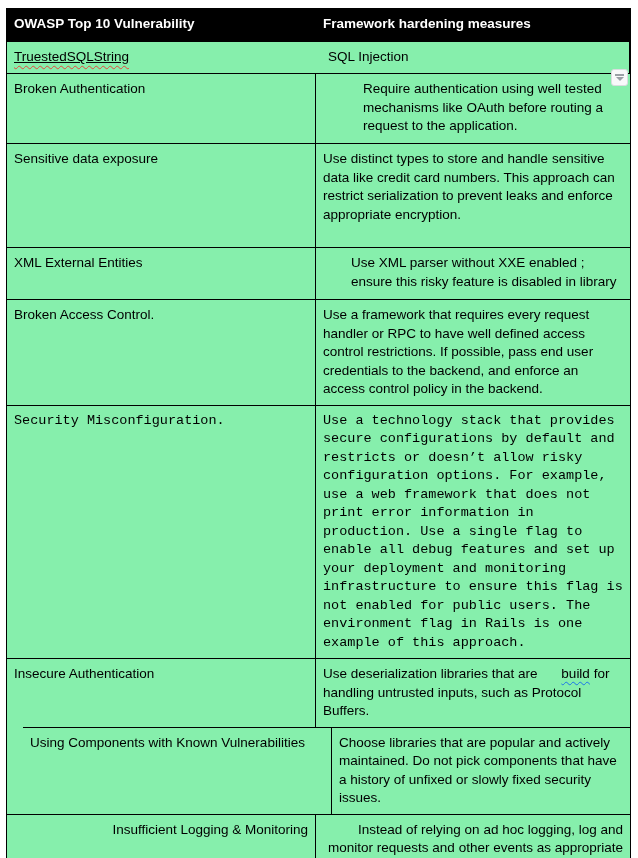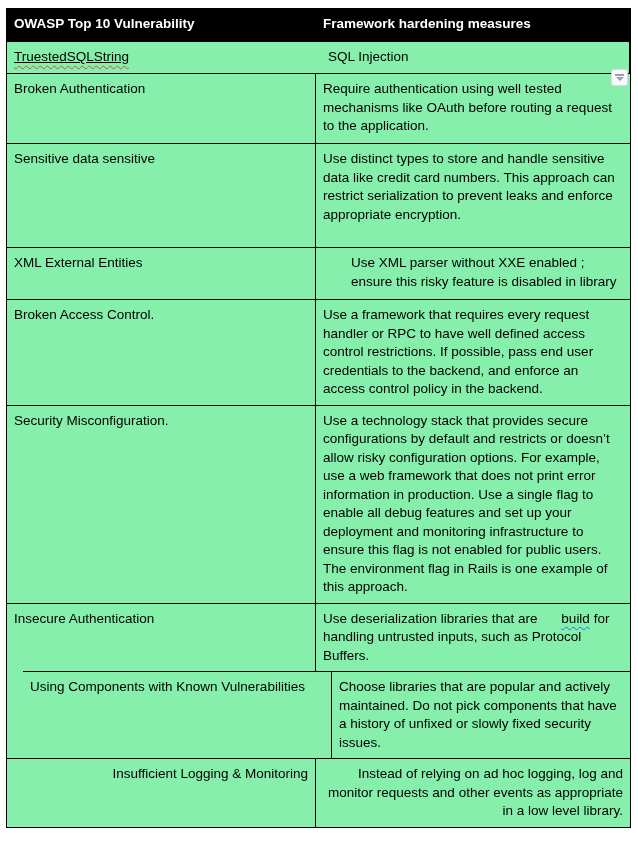--- a/index.html
+++ b/index.html
@@ -105,37 +105,37 @@
       </div>
       <div class="cell cell-right">
         <span>Framework hardening measures</span>
       </div>
     </div>
 
   <div class="row" style="min-height: 32px;">
         <div class="cell cell-right"><span class="spell-word"><span class="spell-squiggle">TruestedSQLString</span></span></div>
         <div class="cell cell-left"><span>SQL Injection</span></div>
       </div>
-      <div class="row" style="min-height: 70px;">
+      <div class="row" style="min-height: 70px; gap: 40px;">
         <div class="cell cell-left"><span>Broken Authentication</span></div>
         <div class="cell cell-right"><span>Require authentication using well tested mechanisms like OAuth before routing a request to the application.</span></div>
       </div>
       <div class="row" style="min-height: 104px;">
-        <div class="cell cell-left"><span>Sensitive data sensitive</span></div>
+        <div class="cell cell-left"><span>Sensitive data exposure</span></div>
         <div class="cell cell-right"><span>Use distinct types to store and handle sensitive data like credit card numbers. This approach can restrict serialization to prevent leaks and enforce appropriate encryption.</span></div>
       </div>
       <div class="row" style="min-height: 52px; gap: 28px;">
         <div class="cell cell-left"><span>XML External Entities</span></div>
         <div class="cell cell-right"><span>Use XML parser without XXE enabled ; ensure this risky feature is disabled in library</span></div>
       </div>
       <div class="row" style="min-height: 102px; justify-content: center;">
         <div class="cell cell-left"><span>Broken Access Control.</span></div>
         <div class="cell cell-right"><span>Use a framework that requires every request handler or RPC to have well defined access control restrictions. If possible, pass end user credentials to the backend, and enforce an access control policy in the backend.</span></div>
       </div>
-      <div class="row" style="min-height: 198px;">
+      <div class="row" style="min-height: 198px; font-family: Liberation Mono, monospace;">
         <div class="cell cell-left"><span>Security Misconfiguration.</span></div>
         <div class="cell cell-right"><span>Use a technology stack that provides secure configurations by default and restricts or doesn’t allow risky configuration options. For example, use a web framework that does not print error information in production. Use a single flag to enable all debug features and set up your deployment and monitoring infrastructure to ensure this flag is not enabled for public users. The environment flag in Rails is one example of this approach.</span></div>
       </div>
       <div class="row" style="min-height: 68px;">
         <div class="cell cell-left"><span>Insecure Authentication</span></div>
         <div class="cell cell-right"><span>Use deserialization libraries that are </span><span class="grammar-word">build</span><span> for handling untrusted inputs, such as Protocol Buffers.</span></div>
       </div>
       <div class="row" style="min-height: 80px; margin-left: 16px;">
         <div class="cell cell-left"><span>Using Components with Known Vulnerabilities</span></div>
         <div class="cell cell-right"><span>Choose libraries that are popular and actively maintained. Do not pick components that have a history of unfixed or slowly fixed security issues.</span></div>

